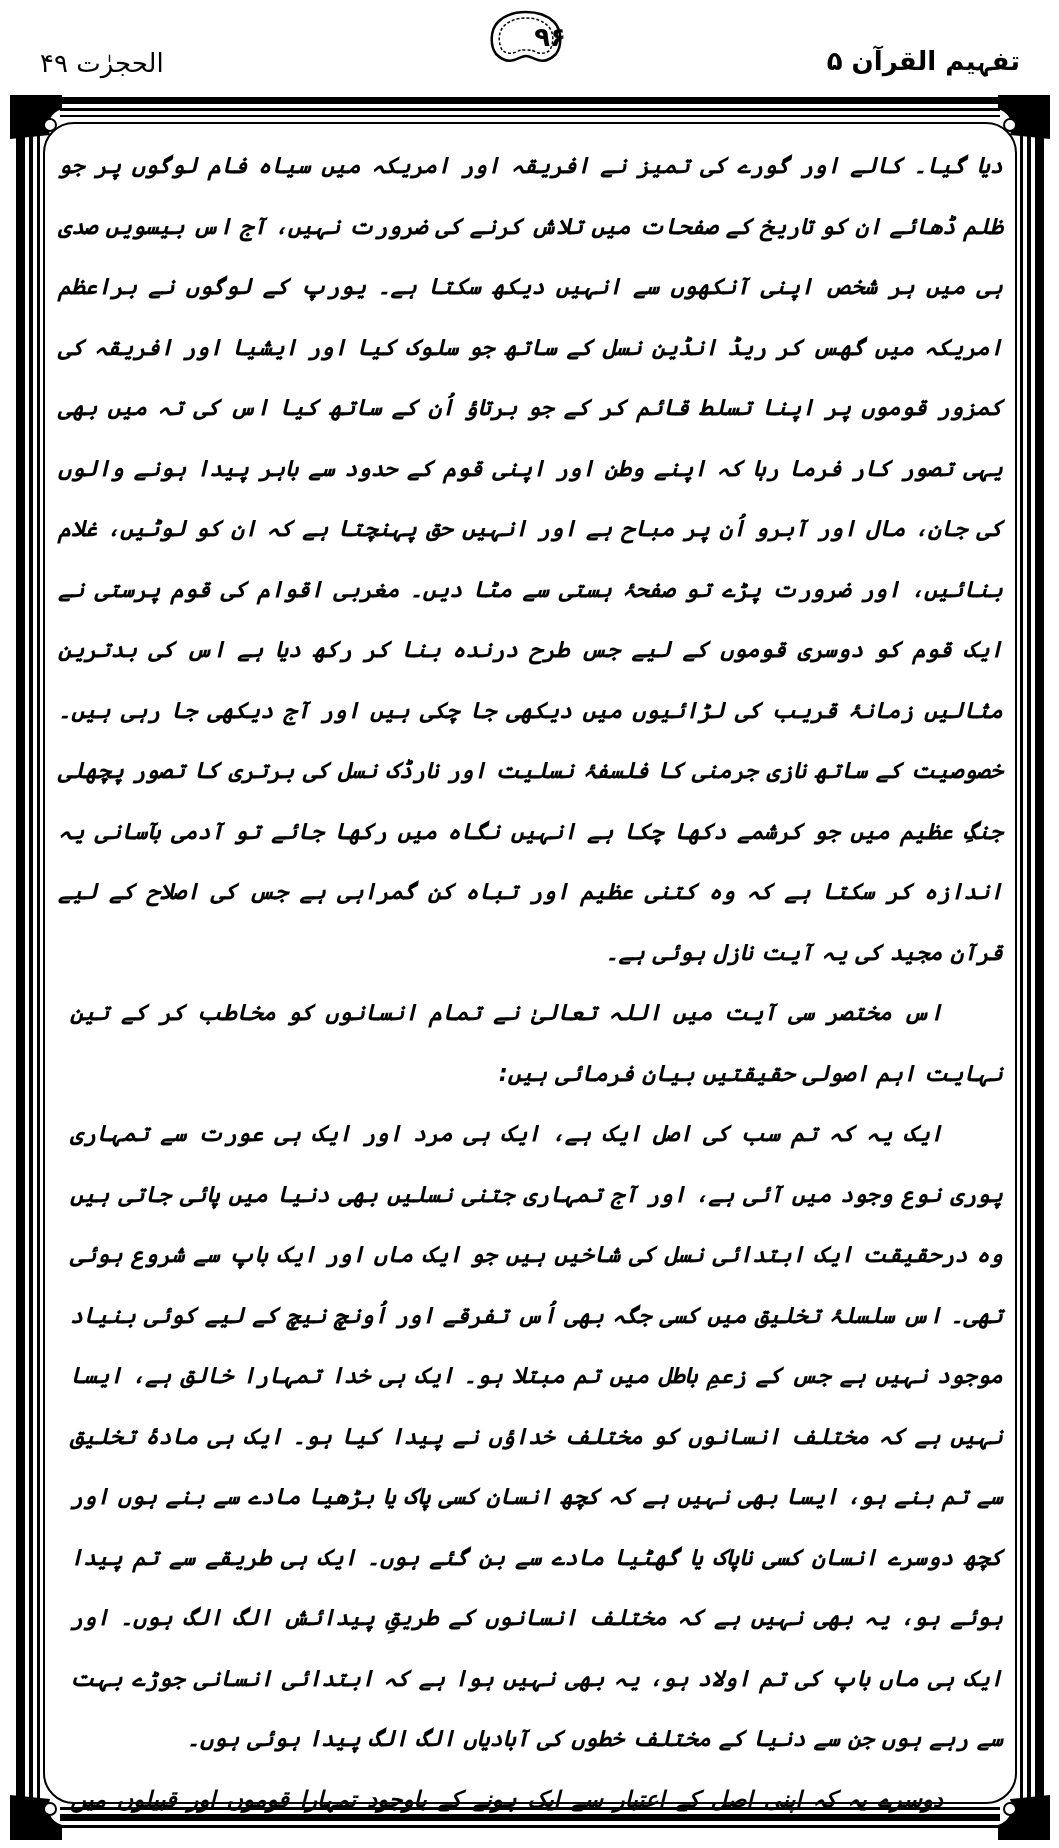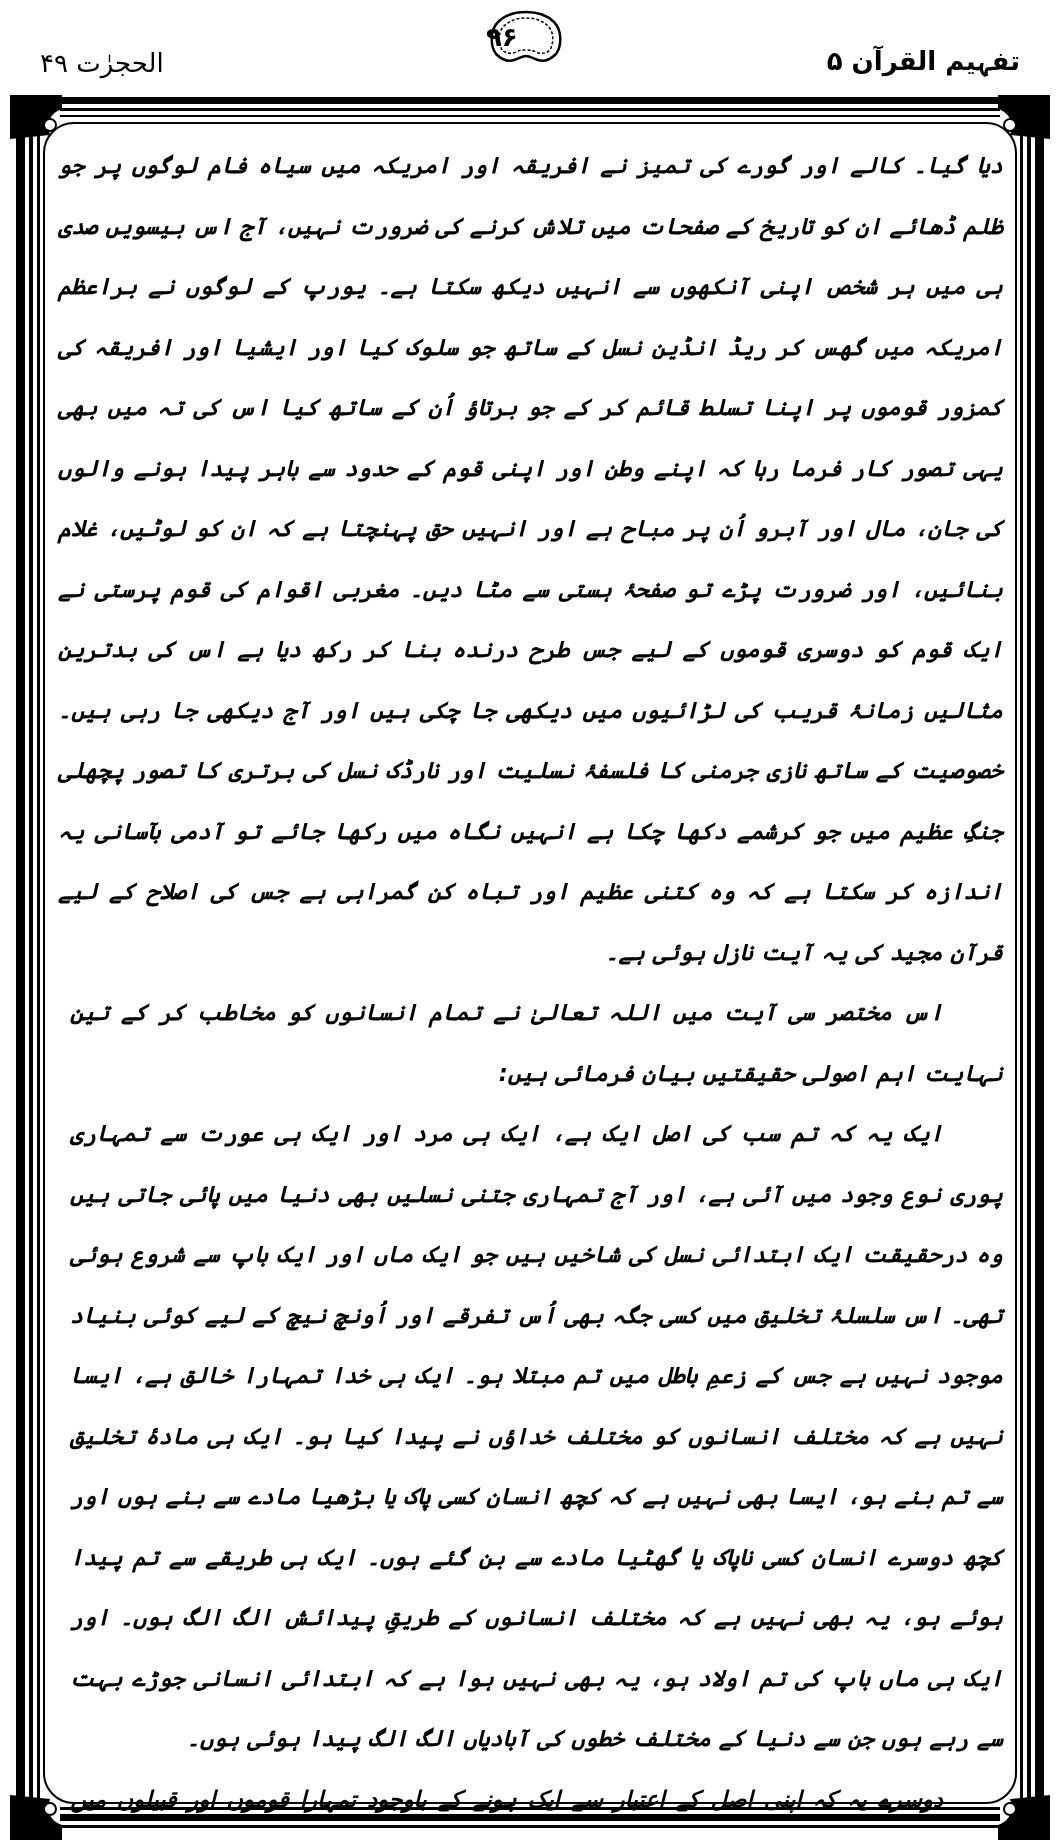--- a/index.html
+++ b/index.html
@@ -3,21 +3,21 @@
 <meta charset="utf-8">
 <style>
   html, body { margin: 0; padding: 0; background: #ffffff; }
   body { width: 1059px; height: 1848px; position: relative; overflow: hidden;
          font-family: "DejaVu Sans", sans-serif; color: #000; }
   .header { position: absolute; left: 0; top: 0; width: 1059px; height: 110px; }
   .hdr-left { position: absolute; left: 40px; top: 48px; font-size: 26px; direction: rtl; font-weight: normal; }
   .hdr-right { position: absolute; right: 39px; top: 46px; font-size: 26px; direction: rtl; font-weight: bold; }
   .page-badge { position: absolute; left: 486px; top: 8px; width: 80px; height: 62px; }
   .page-badge svg { position: absolute; left: 0; top: 0; }
-  .page-num { position: absolute; left: 0; top: 14px; width: 80px; text-align: left;
+  .page-num { position: absolute; left: 0; top: 14px; width: 80px; text-align: right;
               font-size: 26px; font-weight: bold; direction: rtl; }
 
   .frame { position: absolute; left: 10px; top: 95px; width: 1040px; height: 1745px; }
   .frame svg { position: absolute; left: 0; top: 0; }
 
   .content { position: absolute; left: 58px; top: 135px; width: 945px; height: 1630px;
              direction: rtl; text-align: justify; font-family: "DejaVu Sans", sans-serif;
              font-size: 22.5px; font-weight: bold; line-height: 60.5px; font-style: italic; }
   .para { margin: 0; text-indent: 0; }
   .para.indent { text-indent: 60px; margin-left: 12px; }

